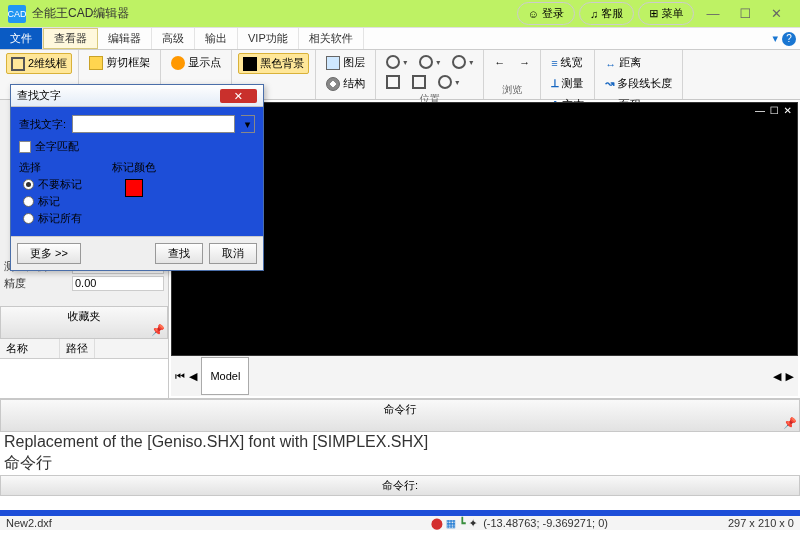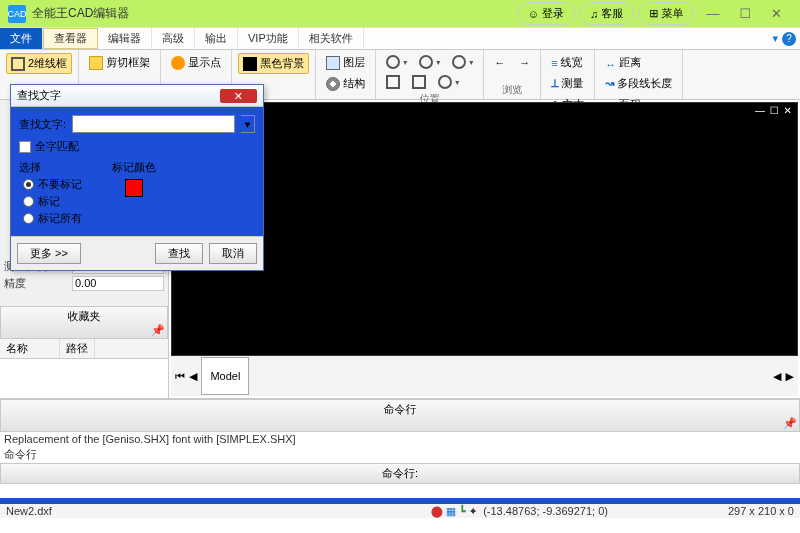--- a/index.html
+++ b/index.html
@@ -40,21 +40,21 @@
 .prop-row .k { width:68px; color:#333; }
 .prop-row .v { flex:1; border:1px solid #ccc; background:#fff; padding:0 2px; }
 .fav-hdr { display:flex; background:#f4f4f4; border-bottom:1px solid #ccc; }
 .fav-hdr div { padding:2px 6px; border-right:1px solid #ddd; }
 .canvas-wrap { flex:1; display:flex; flex-direction:column; background:#fff; padding:2px; }
 .canvas { flex:1; background:#000; position:relative; border:1px solid #333; }
 .canvas .wc { position:absolute; top:2px; right:4px; color:#fff; font-size:10px; letter-spacing:1px; }
 .model-tab { display:flex; align-items:center; gap:4px; padding:1px 4px; background:#f4f4f4; }
 .model-tab .mt { background:#fff; border:1px solid #aaa; padding:12px 8px; }
 .cmd-section { border-top:1px solid #c8c8c8; }
-.cmd-line { background:#fff; padding:1px 4px; font-size:11px; color:#333; }
+.cmd-line { background:#fff; padding:1px 4px; font-size:16px; color:#333; }
 .status { height:20px; background:#f4f4f4; border-top:6px solid #1d4ed8; display:flex; align-items:center; padding:0 6px; font-size:10px; color:#333; }
 .status .sp { flex:1; }
 .dlg { position:absolute; top:84px; left:10px; width:254px; background:#1d4ed8; border:1px solid #4a6ea9; box-shadow:2px 2px 6px rgba(0,0,0,.25); }
 .dlg-tt { background:linear-gradient(#fefefe,#e3ecf7); padding:3px 6px; display:flex; align-items:center; border-bottom:1px solid #c2c2c2; }
 .dlg-tt .x { margin-left:auto; background:#c9302c; color:#fff; padding:0 14px; border-radius:2px; cursor:pointer; font-size:11px; line-height:14px; }
 .dlg-body { padding:8px; }
 .dlg-row { display:flex; align-items:center; margin-bottom:6px; gap:6px; }
 .dlg-row input[type=text] { flex:1; border:1px solid #888; height:18px; padding:0 3px; }
 .dlg-row .dd { width:14px; text-align:center; border:1px solid #888; border-left:none; height:18px; line-height:16px; cursor:pointer; }
 .chk { display:flex; align-items:center; gap:4px; margin:2px 0; }

